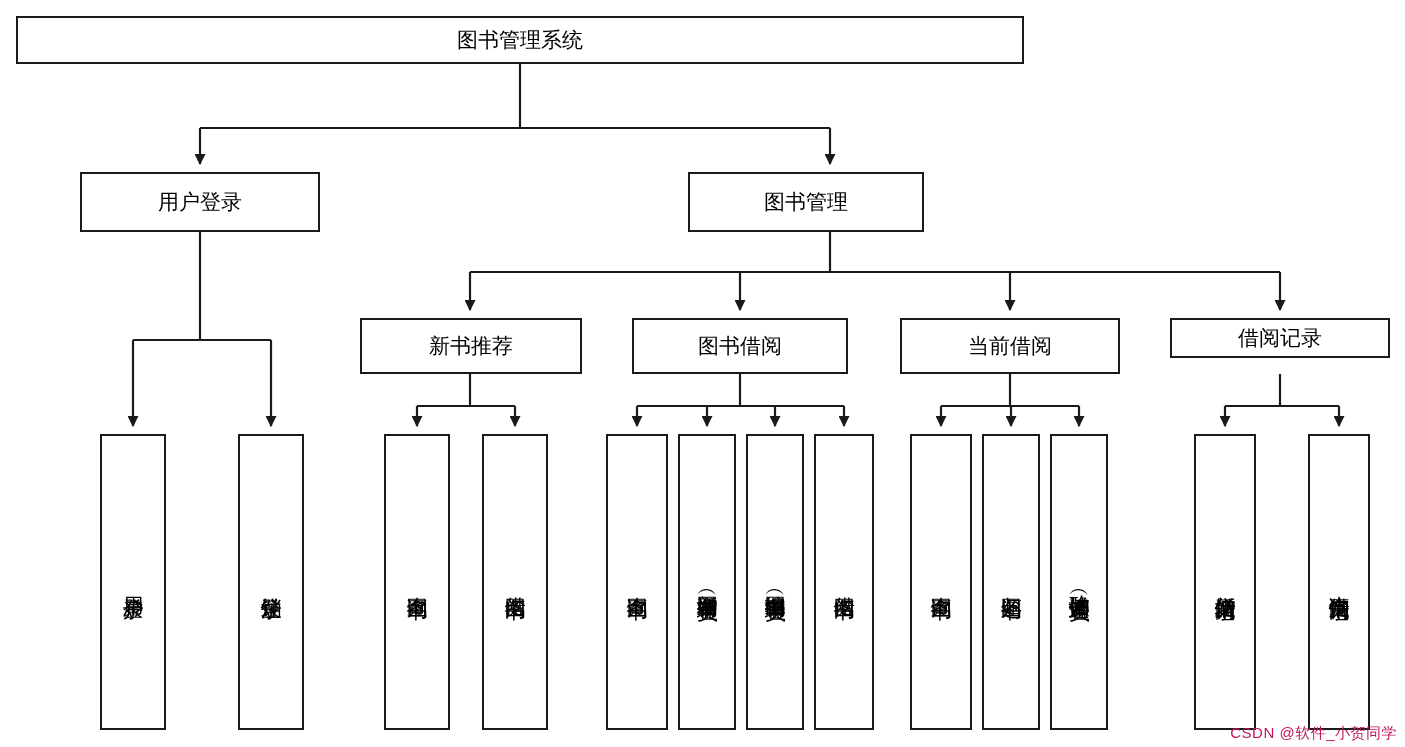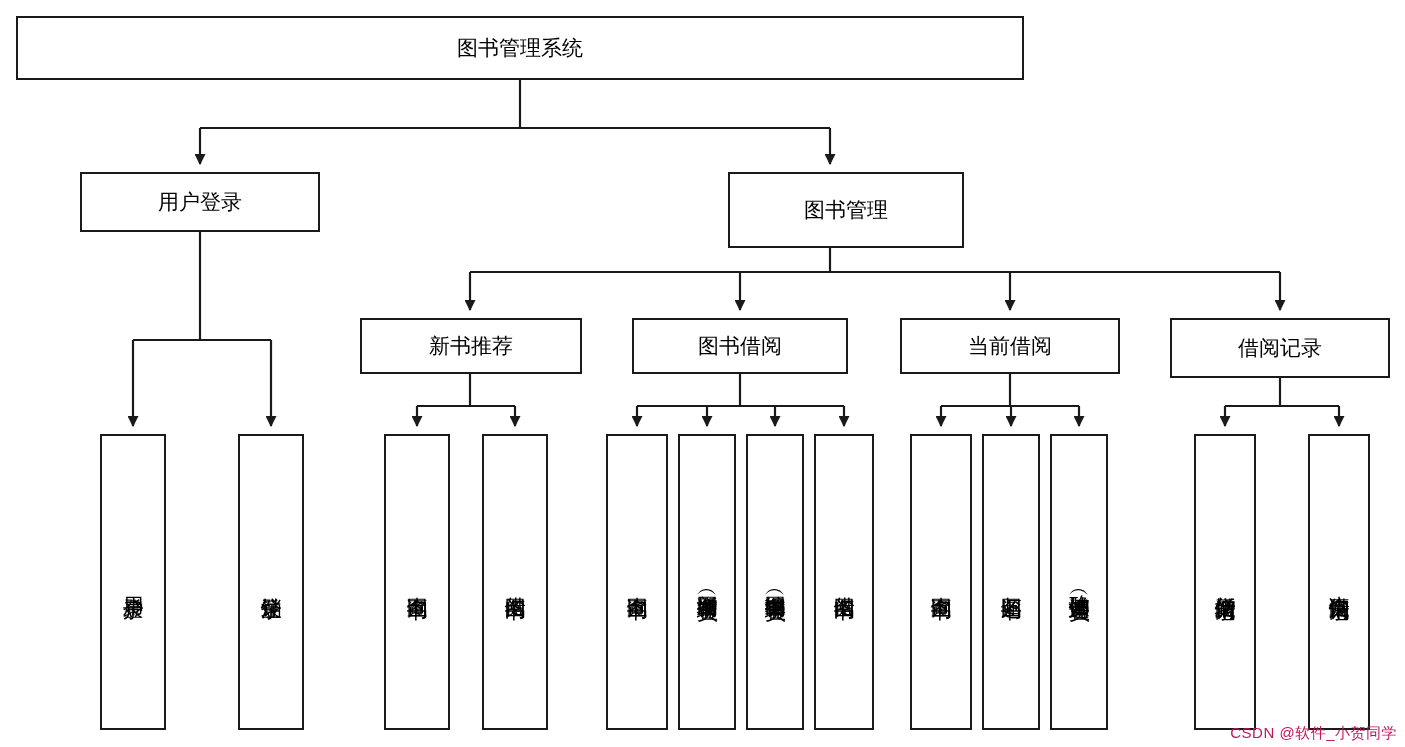--- a/index.html
+++ b/index.html
@@ -106,41 +106,41 @@
       <path d="M 1011 406 L 1011 426" marker-end="url(#arrow)"></path>
       <path d="M 1079 406 L 1079 426" marker-end="url(#arrow)"></path>
 
       <path d="M 1280 374 L 1280 406"></path>
       <path d="M 1225 406 L 1339 406"></path>
       <path d="M 1225 406 L 1225 426" marker-end="url(#arrow)"></path>
       <path d="M 1339 406 L 1339 426" marker-end="url(#arrow)"></path>
     </g>
   </svg>
 
-  <div class="node" style="left:16px; top:16px; width:1008px; height:64px;">
+  <div class="node" style="left:16px; top:16px; width:1008px; height:48px;">
     <span>图书管理系统</span>
   </div>
 
   <div class="node" style="left:80px; top:172px; width:240px; height:60px;">
     <span>用户登录</span>
   </div>
-  <div class="node" style="left:728px; top:172px; width:236px; height:76px;">
+  <div class="node" style="left:688px; top:172px; width:236px; height:60px;">
     <span>图书管理</span>
   </div>
 
   <div class="node" style="left:360px; top:318px; width:222px; height:56px;">
     <span>新书推荐</span>
   </div>
   <div class="node" style="left:632px; top:318px; width:216px; height:56px;">
     <span>图书借阅</span>
   </div>
   <div class="node" style="left:900px; top:318px; width:220px; height:56px;text-align:center;">
     <span>当前借阅</span>
   </div>
-  <div class="node" style="left:1170px; top:318px; width:220px; height:60px;">
+  <div class="node" style="left:1170px; top:318px; width:220px; height:40px;">
     <span>借阅记录</span>
   </div>
 
   <div class="node vertical" style="left:100px; top:434px; width:66px; height:296px;">
     <span>用户登录</span>
   </div>
   <div class="node vertical" style="left:238px; top:434px; width:66px; height:296px;">
     <span>注销登录</span>
   </div>
   <div class="node vertical" style="left:384px; top:434px; width:66px; height:296px;">

